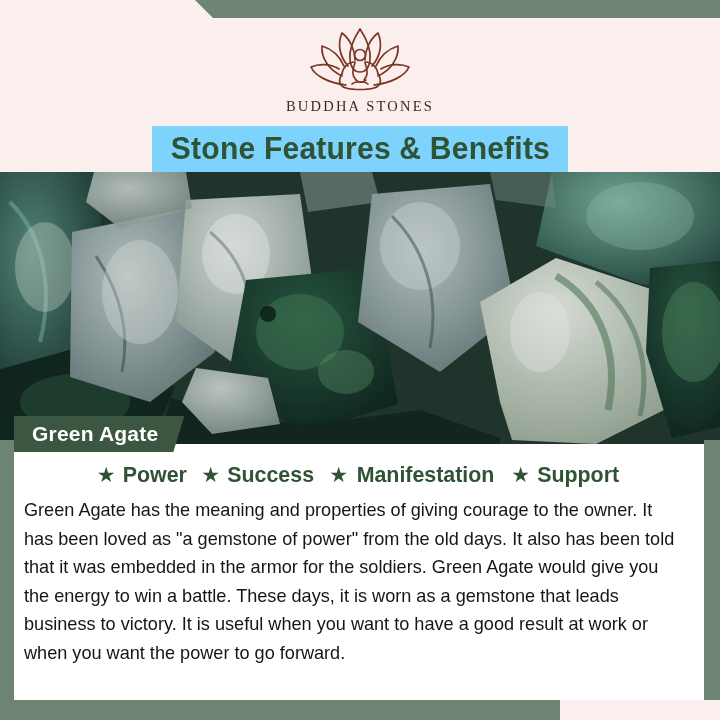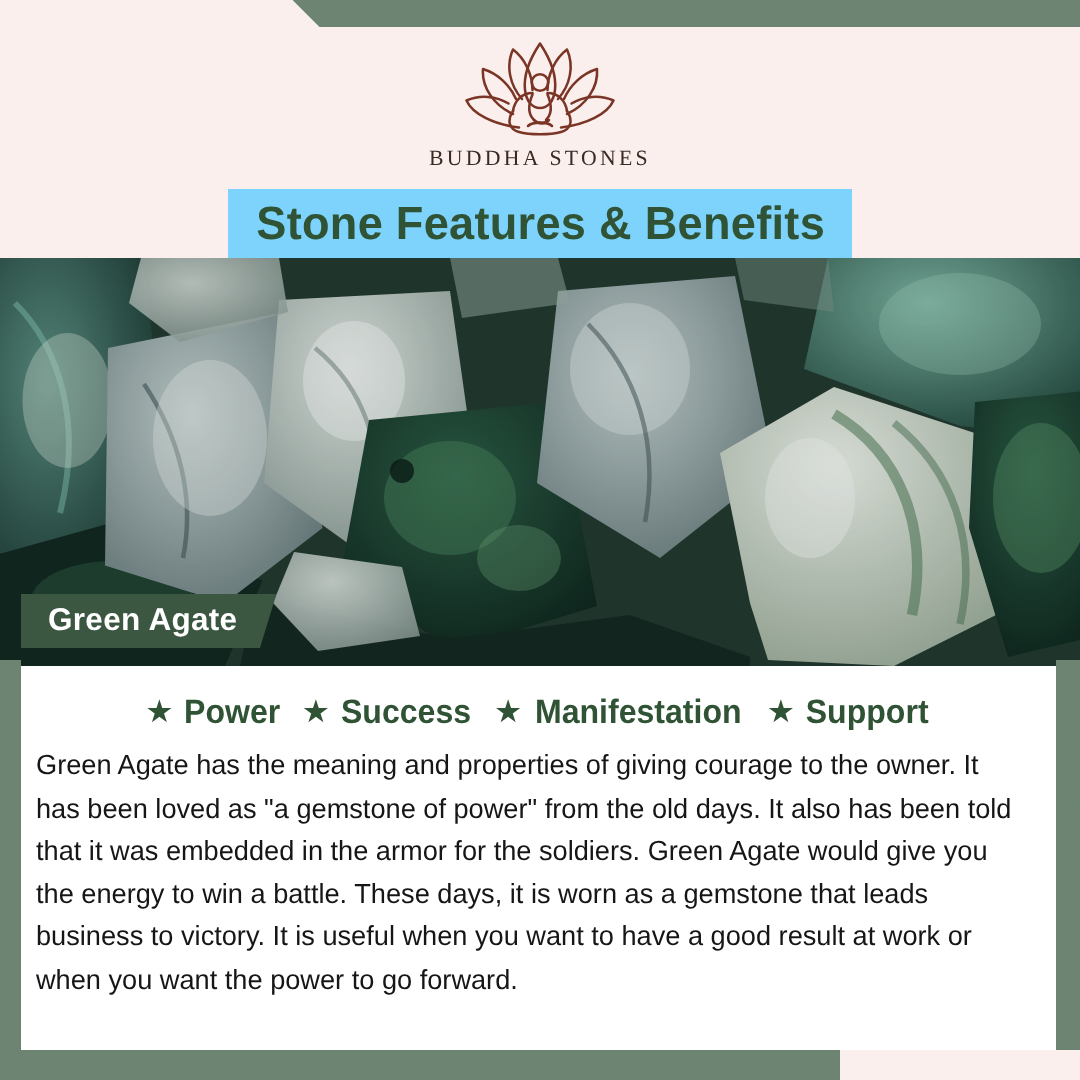--- a/index.html
+++ b/index.html
@@ -72,21 +72,21 @@
   .photo {
     position: absolute;
     left: 0; top: 172px; width: 720px; height: 272px;
     overflow: hidden;
     background: #2e4236;
   }
   .photo svg { display: block; width: 720px; height: 272px; }
 
   .stone-label {
     position: absolute;
-    left: 14px; top: 396px;
+    left: 14px; top: 416px;
     height: 36px;
     padding: 0 26px 0 18px;
     background: #3c5741;
     display: flex; align-items: center;
     clip-path: polygon(0 0, 100% 0, calc(100% - 11px) 100%, 0 100%);
     z-index: 5;
   }
   .stone-label-text {
     font-family: "Liberation Sans", sans-serif;
     font-size: 21px; font-weight: bold; color: #ffffff;

